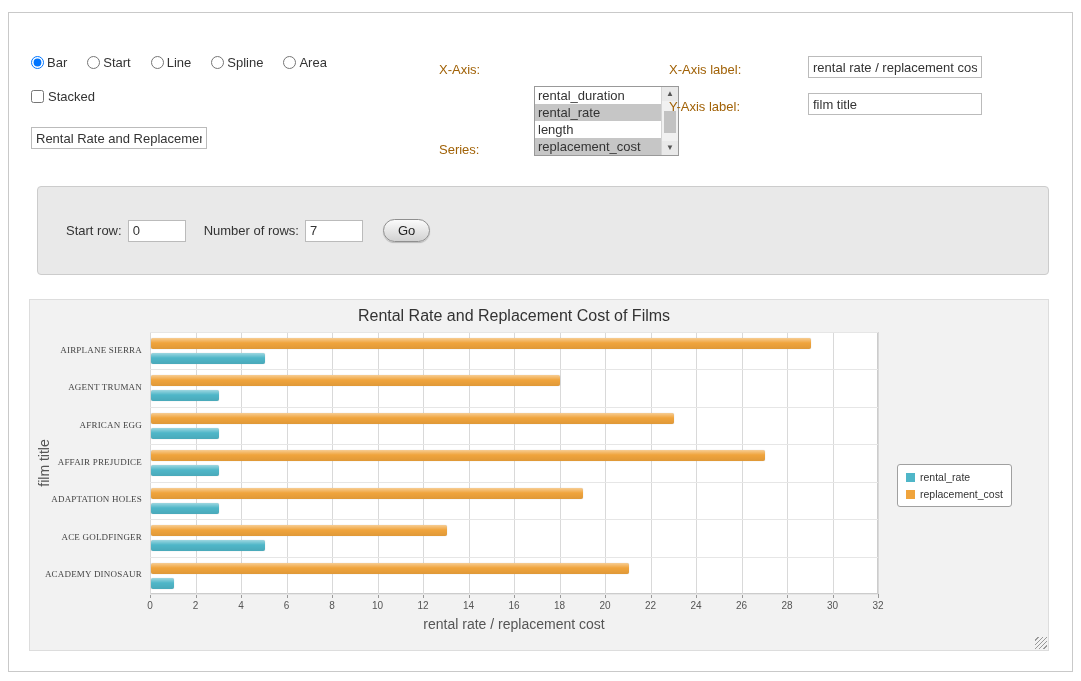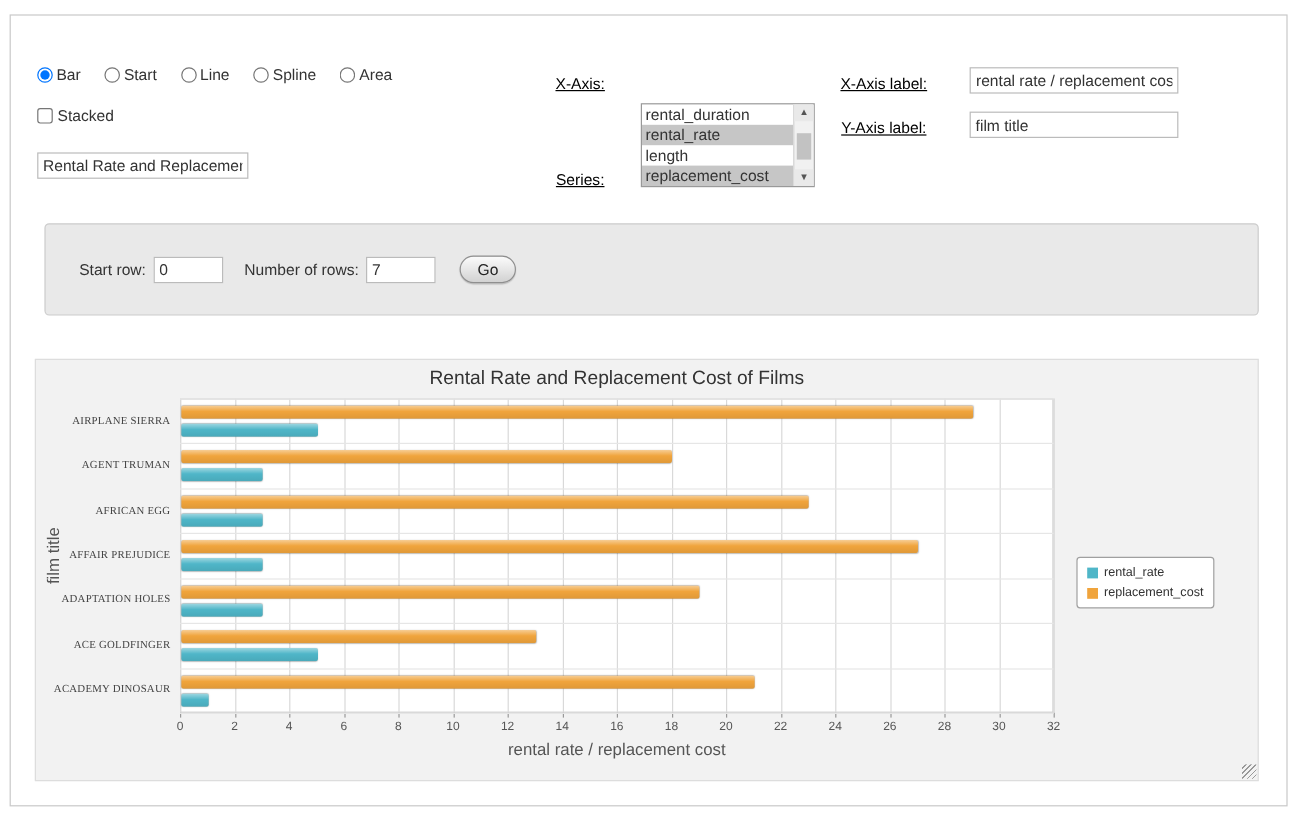--- a/index.html
+++ b/index.html
@@ -9,21 +9,21 @@
     position:absolute; left:8px; top:12px; width:1065px; height:660px;
     border:1px solid #c9c9c9; background:#fff;
   }
   .legend-tab {
     position:absolute; left:20px; top:-14px; background:#fff;
     border:1px solid #5a5a5a; border-radius:2px; padding:5px 14px;
     font-size:13px; font-weight:bold; color:#222;
     box-shadow:2px 2px 3px rgba(0,0,0,0.35);
   }
 
-  .form-label { position:absolute; font-size:13px; color:#000000; text-align:center;text-decoration:underline; }
+  .form-label { position:absolute; font-size:13px; color:#a16207; text-align:left; }
   .txt {
     border:1px solid #bbb; height:22px; font-size:13px; padding:1px 4px;
     font-family:"Liberation Sans", sans-serif; color:#333; background:#fff;
   }
 
   .radio-group { position:absolute; left:22px; top:42px; display:flex; gap:20px; font-size:13px; align-items:center; }
   .radio-item { display:flex; align-items:center; gap:3px; cursor:default; }
   .check-row { position:absolute; left:22px; top:76px; display:flex; align-items:center; gap:4px; font-size:13px; }
 
   #title-input { position:absolute; left:22px; top:114px; width:176px; }
@@ -42,21 +42,21 @@
   .lb-item.selected { background:#c6c6c6; }
   .lb-scroll { position:absolute; right:0; top:0; width:17px; height:100%; background:#f1f1f1; border-left:1px solid #d4d4d4; }
   .lb-arrow { height:14px; line-height:14px; text-align:center; font-size:8px; color:#555; background:#e9e9e9; }
   .lb-arrow.down { position:absolute; bottom:0; left:0; right:0; }
   .lb-thumb { position:absolute; left:2px; right:2px; top:24px; height:22px; background:#c2c2c2; }
 
   #xlabel-input { position:absolute; left:799px; top:43px; width:174px; }
   #ylabel-input { position:absolute; left:799px; top:80px; width:174px; }
 
   .rows-panel {
-    position:absolute; left:28px; top:173px; width:1012px; height:77px;
+    position:absolute; left:28px; top:173px; width:1012px; height:89px;
     background:#e9e9e9; border:1px solid #ccc; border-radius:4px;
     display:flex; align-items:center; padding-left:28px; font-size:13px; color:#333;
   }
   .rows-panel label { margin-right:6px; }
   .rows-panel .gap { margin-left:18px; }
   #startrow-input, #numrows-input { width:58px; }
   .go-btn {
     margin-left:20px; border:1px solid #8f8f8f; border-radius:12px;
     background:linear-gradient(#fbfbfb,#d2d2d2); padding:3px 14px;
     font-size:13px; color:#222; font-family:"Liberation Sans", sans-serif;

